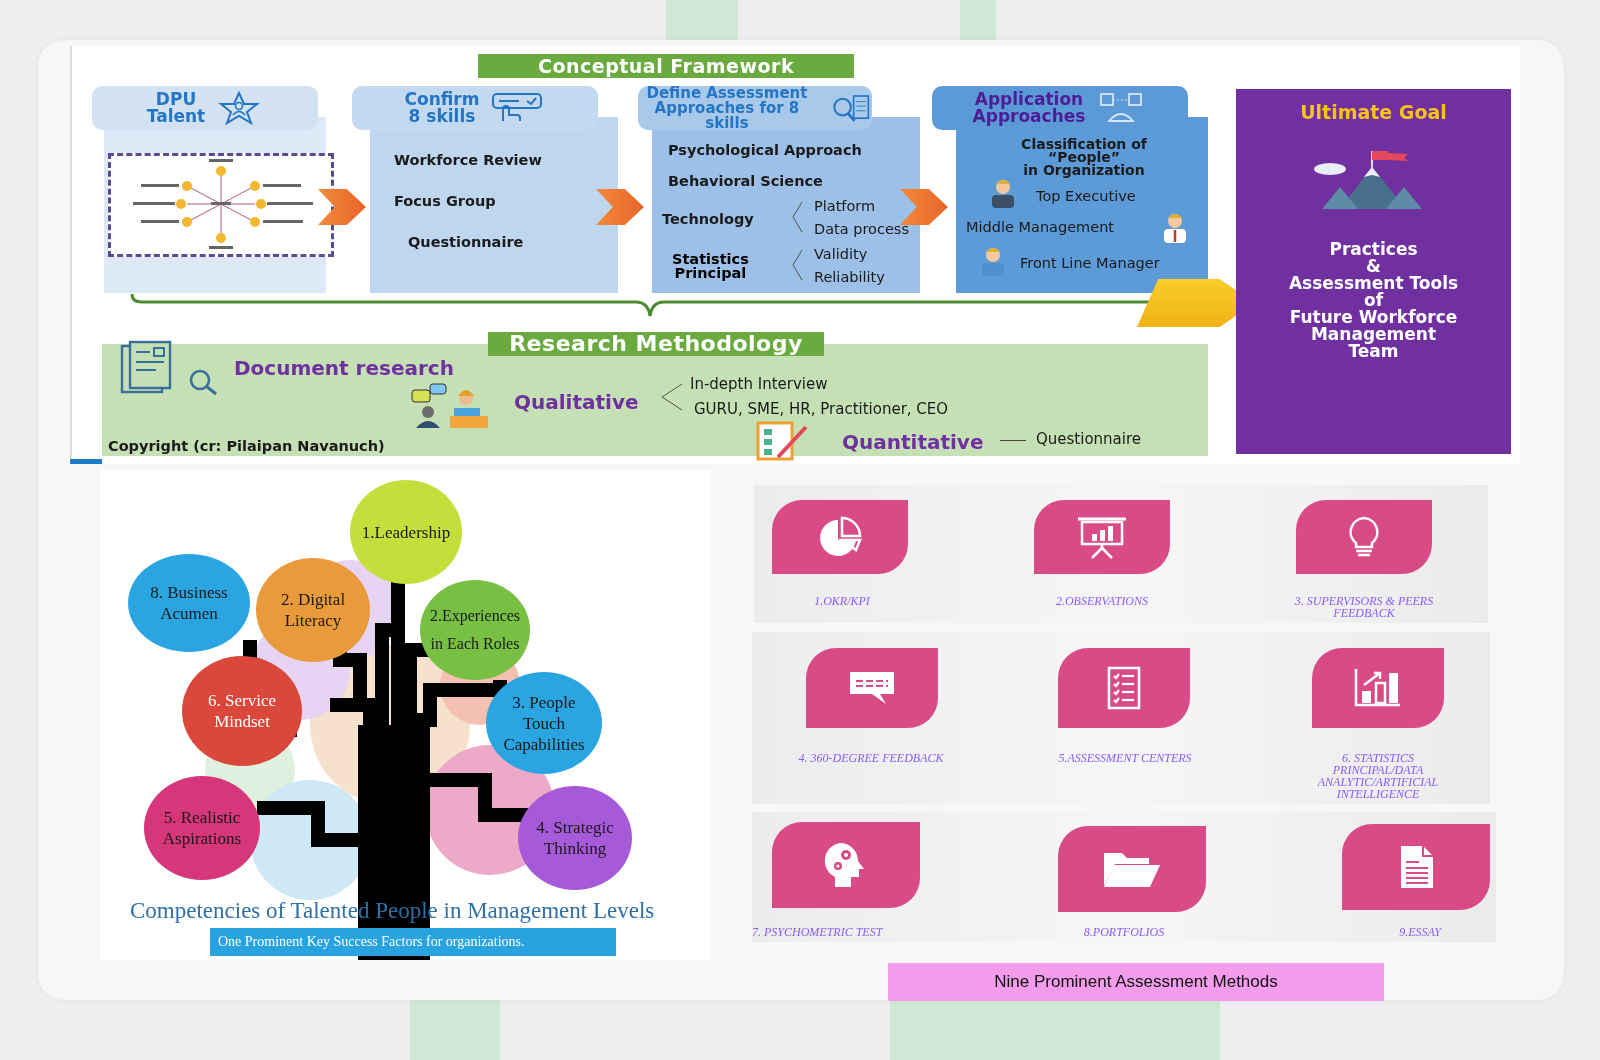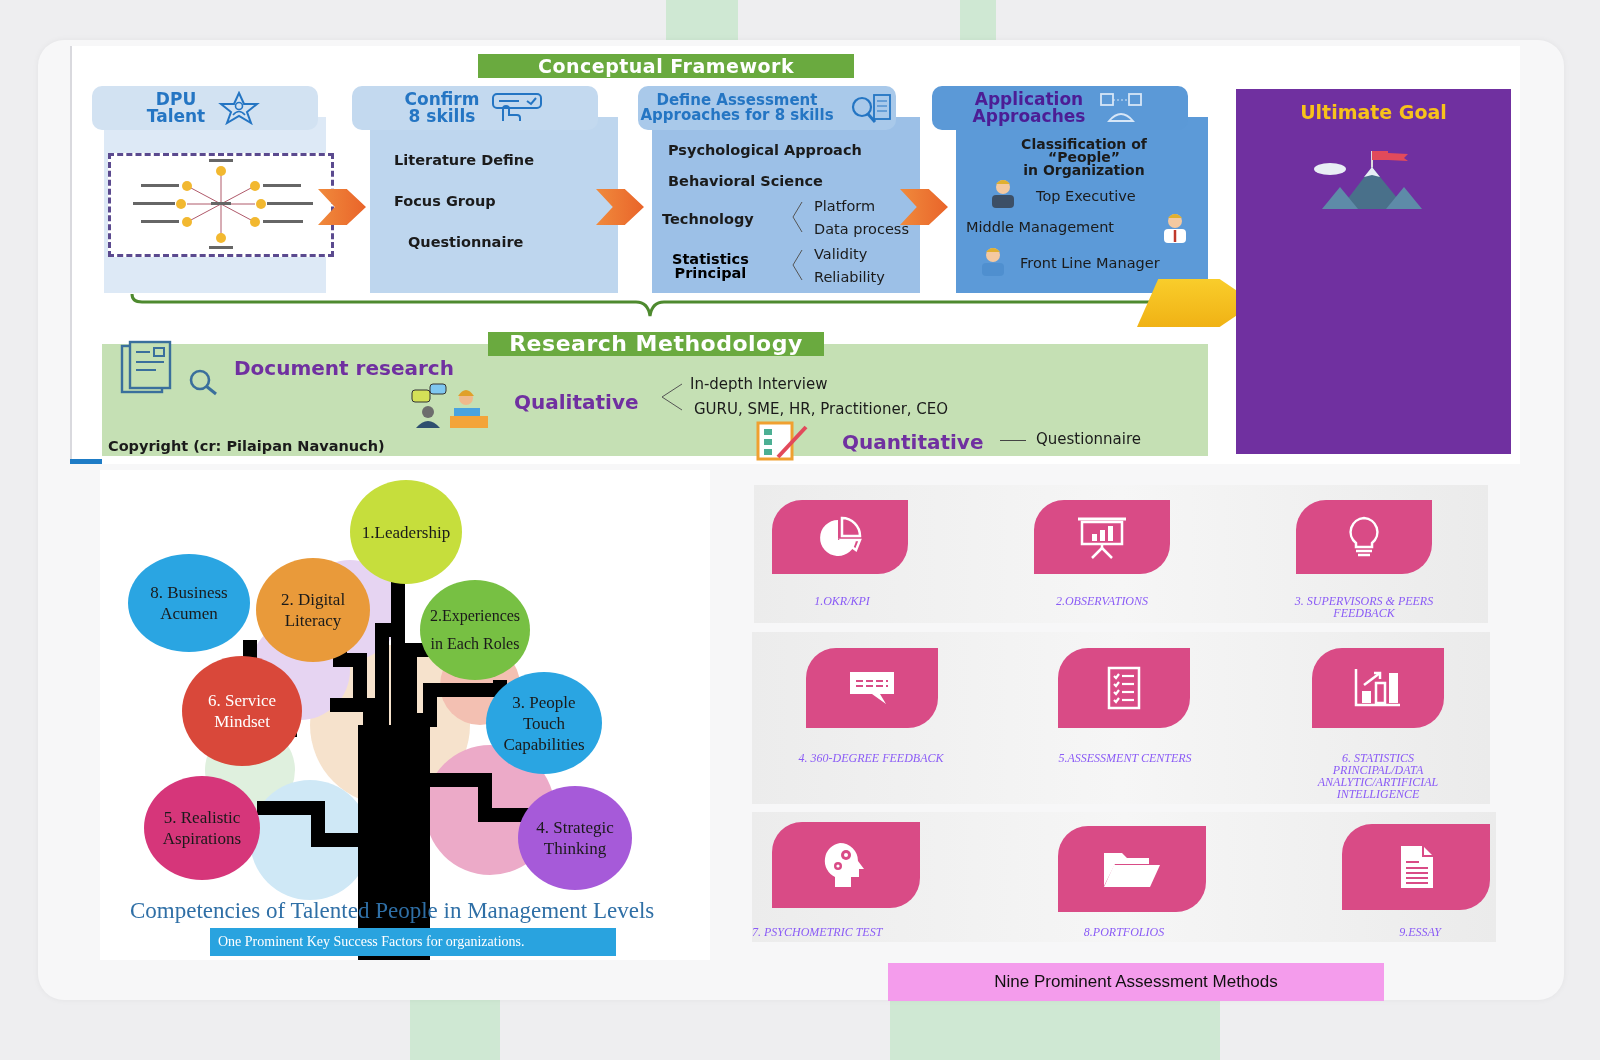--- a/index.html
+++ b/index.html
@@ -34,21 +34,21 @@
   .hdr {
     position: absolute; border-radius: 10px; color: #2475c3; font-weight: bold;
     font-size: 17px; line-height: 17px; display: flex; align-items: center; justify-content: center; gap: 10px;
   }
   .hdr .t { text-align: center; }
   .col1 { left: 104px; top: 117px; width: 222px; height: 176px; background: #dde9f6; }
   .hdr1 { left: 92px; top: 86px; width: 226px; height: 44px; background: #d2e2f2; }
   .col2 { left: 370px; top: 117px; width: 248px; height: 176px; background: #bed6ee; }
   .hdr2 { left: 352px; top: 86px; width: 246px; height: 44px; background: #c3d9ef; }
   .col3 { left: 652px; top: 117px; width: 268px; height: 176px; background: #9cc0e7; }
-  .hdr3 { left: 638px; top: 86px; width: 258px; height: 44px; background: #a9c9ea; font-size: 15px; line-height: 15px; }
+  .hdr3 { left: 638px; top: 86px; width: 234px; height: 44px; background: #a9c9ea; font-size: 15px; line-height: 15px; }
   .col4 { left: 956px; top: 117px; width: 252px; height: 176px; background: #5c9ad8; }
   .hdr4 { left: 932px; top: 86px; width: 256px; height: 44px; background: #5b99d7; color: #4c1d95; }
 
   .txt { position: absolute; font-weight: bold; color: #1b1b1b; font-size: 14.5px; white-space: nowrap; }
   .txt.reg { font-weight: normal; }
 
   .talent-box {
     position: absolute; left: 108px; top: 153px; width: 226px; height: 104px;
     border: 3px dashed #5b4a8f; background: #fff;
   }
@@ -183,21 +183,21 @@
       <div>Confirm</div>
       <div>8 skills</div>
     </div>
   <svg width="56" height="34" viewBox="0 0 56 34">
       <rect x="4" y="3" width="48" height="14" rx="4" fill="none" stroke="#2475c3" stroke-width="2"></rect>
       <line x1="10" y1="10" x2="30" y2="10" stroke="#2475c3" stroke-width="2"></line>
       <polyline points="38,10 42,13 47,7" fill="none" stroke="#2475c3" stroke-width="2"></polyline>
       <path d="M14 30 v-12 a3 3 0 0 1 6 0 v6 h8 a3 3 0 0 1 3 3 v3" fill="none" stroke="#2475c3" stroke-width="2"></path>
     </svg>
 </div>
-<div class="txt" style="left:394px;top:152px;">Literature Define</div>
+<div class="txt" style="left:394px;top:152px;">Workforce Review</div>
 <div class="txt" style="left:394px;top:193px;">Focus Group</div>
 <div class="txt" style="left:408px;top:234px;">Questionnaire</div>
 <div class="chev" style="left:596px;top:189px;"></div>
 
 <div class="col-body col3"></div>
 <div class="hdr hdr3">
   <div class="t">
       <div>Define Assessment</div>
       <div>Approaches for 8 skills</div>
     </div>
@@ -278,20 +278,29 @@
   <svg style="position:absolute;left:74px;top:58px;" width="120" height="66" viewBox="0 0 120 66">
     <ellipse cx="20" cy="22" rx="16" ry="6" fill="#e8eef5"></ellipse>
     <line x1="62" y1="4" x2="62" y2="22" stroke="#ddd" stroke-width="2"></line>
     <rect x="62" y="4" width="16" height="9" fill="#e24a5b"></rect>
     <polygon points="78,6 98,7 94,11 98,14 78,13" fill="#e24a5b"></polygon>
     <polygon points="30,62 62,20 96,62" fill="#49708a"></polygon>
     <polygon points="54,30 62,20 70,30 62,28" fill="#e8eef5"></polygon>
     <polygon points="12,62 30,40 48,62" fill="#5e8ba8"></polygon>
     <polygon points="76,62 94,40 112,62" fill="#5e8ba8"></polygon>
   </svg>
+  <div class="goal-body">
+    <div>Practices</div>
+    <div>&amp;</div>
+    <div>Assessment Tools</div>
+    <div>of</div>
+    <div>Future Workforce</div>
+    <div>Management</div>
+    <div>Team</div>
+  </div>
 </div>
 
 <div class="rm"></div>
 <div class="rm-title">Research Methodology</div>
 <svg style="position:absolute;left:116px;top:340px;" width="112" height="58" viewBox="0 0 112 58">
   <rect x="6" y="6" width="40" height="46" fill="none" stroke="#3a6f9c" stroke-width="2.4"></rect>
   <rect x="14" y="2" width="40" height="46" fill="#c5e0b4" stroke="#3a6f9c" stroke-width="2.4"></rect>
   <line x1="20" y1="12" x2="34" y2="12" stroke="#3a6f9c" stroke-width="2"></line>
     <rect x="38" y="8" width="10" height="8" fill="none" stroke="#3a6f9c" stroke-width="2"></rect>
   <line x1="20" y1="22" x2="48" y2="22" stroke="#3a6f9c" stroke-width="2"></line>

